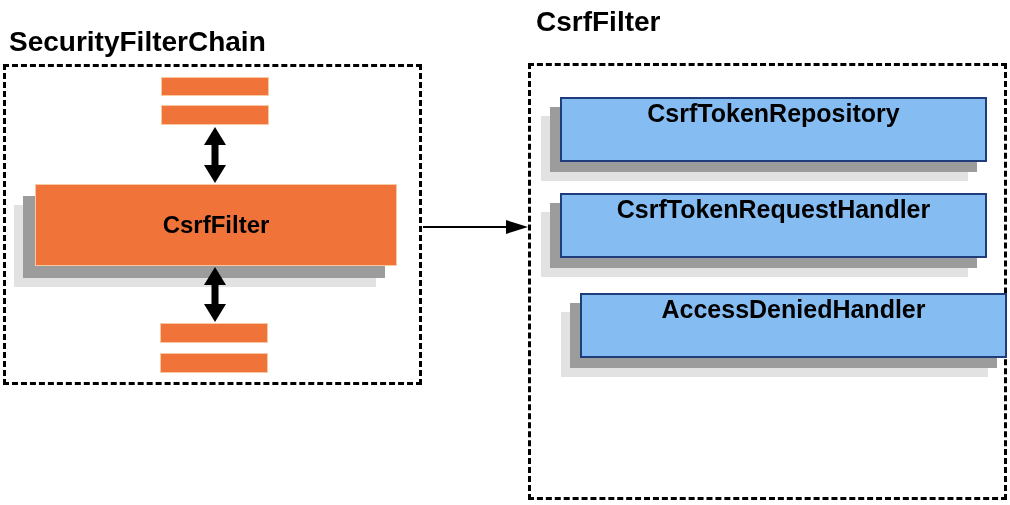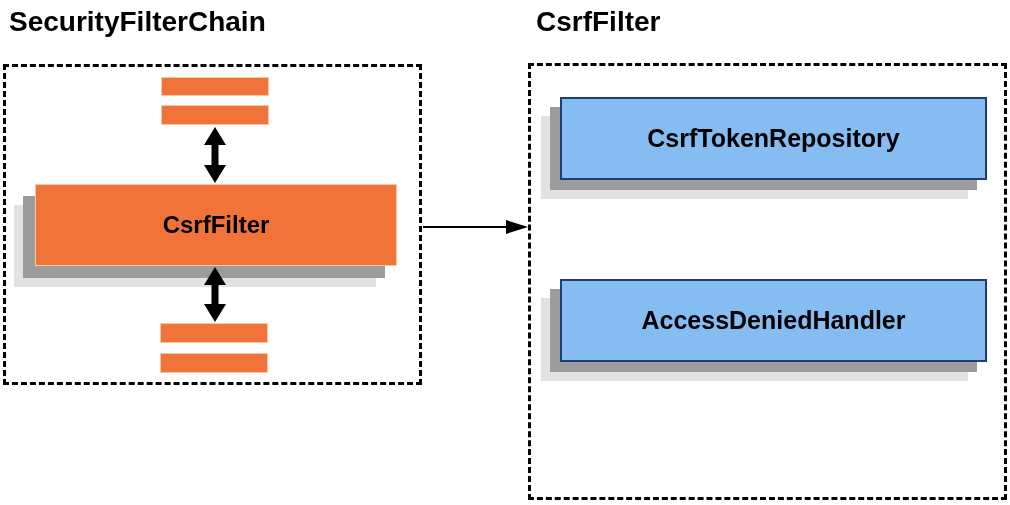--- a/index.html
+++ b/index.html
@@ -18,21 +18,21 @@
     font-family:"Liberation Sans","DejaVu Sans",sans-serif;
     width:1010px;height:505px;overflow:hidden;
   }
   .stage{position:relative;width:1010px;height:505px;background:#ffffff;}
 
   .panel-title{
     position:absolute;top:6px;
     font-size:28px;font-weight:bold;color:var(--text-black);
     letter-spacing:0;white-space:nowrap;
   }
-  .title-left{left:9px;}
+  .title-left{left:9px;margin-top:20px;}
   .title-right{left:536px;}
 
   .dashed-box{
     position:absolute;
     border:3px dashed var(--line-black);
     background:transparent;
   }
   .dashed-left{left:3px;top:64px;width:419px;height:321px;}
   .dashed-right{left:528px;top:63px;width:479px;height:437px;}
 
@@ -55,31 +55,31 @@
     font-size:24px;font-weight:bold;color:var(--text-black);
   }
 
   .varrow{position:absolute;left:196px;width:26px;}
   .varrow-top{top:60px;height:56px;}
   .varrow-bottom{top:200px;height:55px;}
 
   .harrow{position:absolute;left:422px;top:218px;width:106px;height:18px;}
 
   .blue-box{
-    position:absolute;left:29px;width:427px;height:83px;
+    position:absolute;left:29px;width:427px;height:65px;
     background:var(--blue-fill);
     border:2px solid var(--blue-border);
     box-shadow:-10px 10px 0 var(--shadow-dark),-19px 19px 0 var(--shadow-light);
-    display:flex;align-items:center;justify-content:center;
+    display:flex;justify-content:center;
     font-size:25px;font-weight:bold;color:var(--text-black);
     white-space:nowrap;
   }
   .bb-1{top:31px;}
   .bb-2{top:127px;}
-  .bb-3{top:213px;}
+  .bb-3{top:227px;margin-left:20px;}
   .bb-4{top:325px;}
 </style>
 </head>
 <body>
 
 <div class="stage">
 
   <div class="panel-title title-left">SecurityFilterChain</div>
 
   <div class="panel-title title-right">CsrfFilter</div>
@@ -113,20 +113,23 @@
     <line x1="1" y1="9" x2="86" y2="9" stroke="#000" stroke-width="2"></line>
     <polygon points="106,9 84,2 84,16" fill="#000"></polygon>
   </svg>
 
   <div class="dashed-box dashed-right">
 
     <div class="blue-box bb-1">
       <span>CsrfTokenRepository</span>
     </div>
 
+    <div class="blue-box bb-2">
+      <span>CsrfTokenRequestHandler</span>
+    </div>
 
     <div class="blue-box bb-3">
       <span>AccessDeniedHandler</span>
     </div>
 
   </div>
 
 </div>
 
 </body></html>

